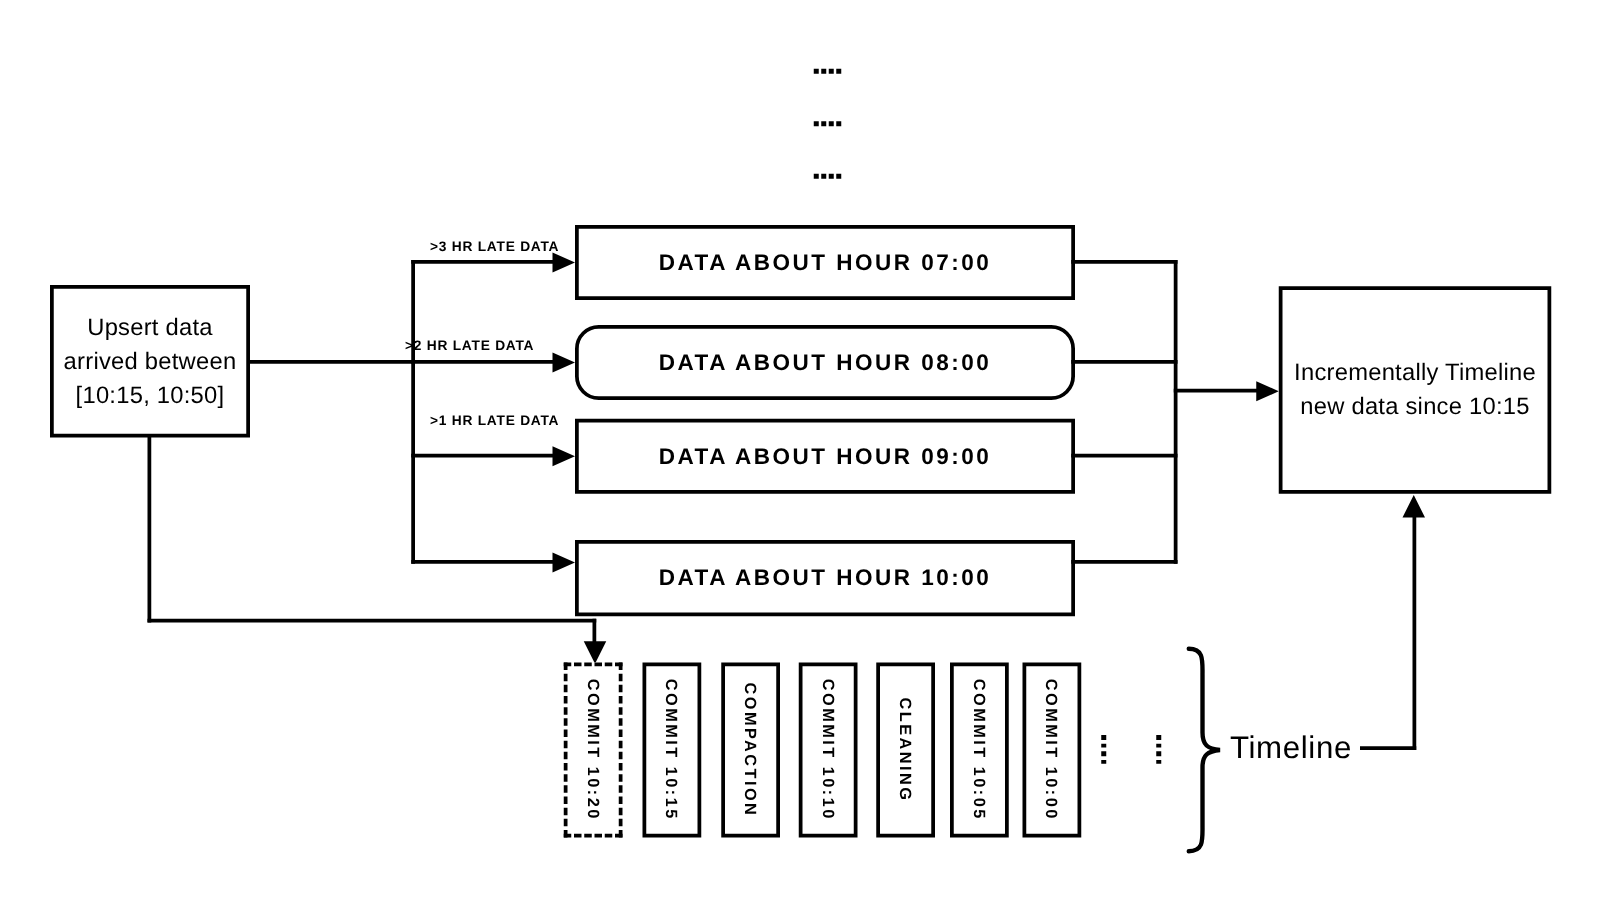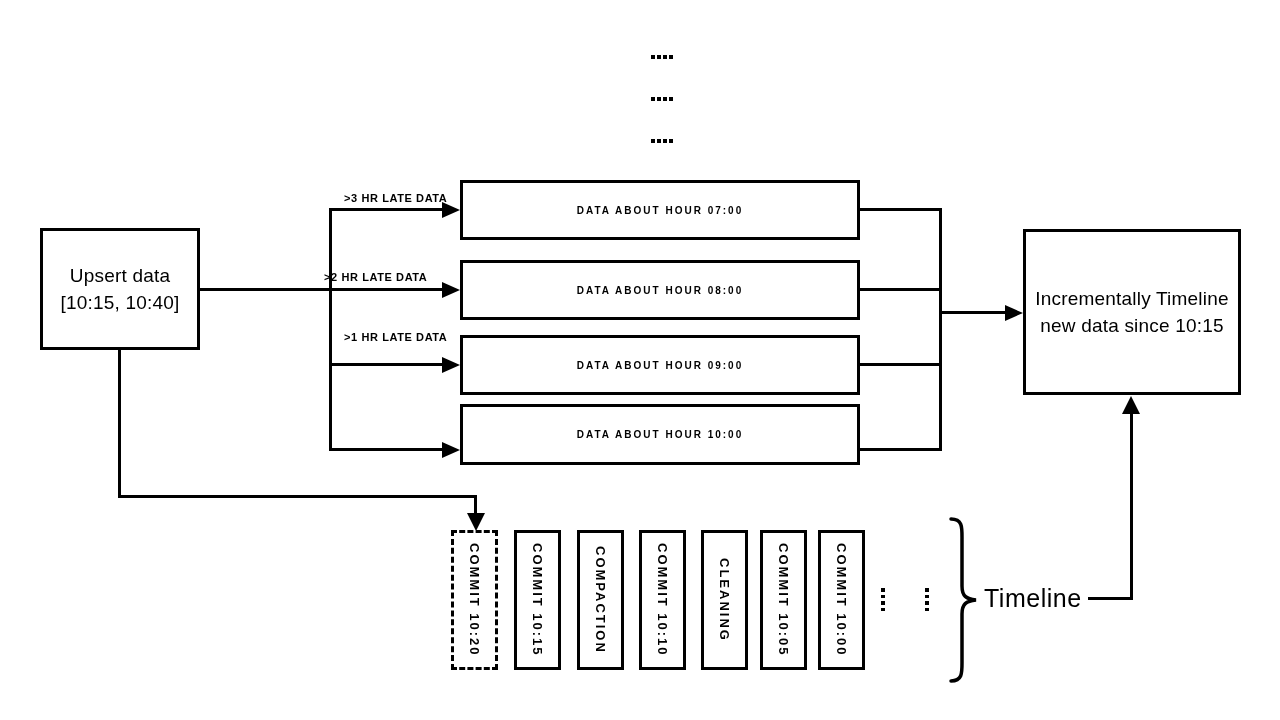--- a/index.html
+++ b/index.html
@@ -40,21 +40,21 @@
   }
   .prose { font-size: 19px; line-height: 27px; letter-spacing: 0.2px; }
 
   .databox {
     position: absolute;
     left: 460px; width: 400px;
     border: 3px solid #000; background: #fff;
     display: flex; align-items: center; justify-content: center;
   }
   .databox span {
-    font-weight: bold; font-size: 10px; letter-spacing: 2px; white-space: nowrap;
+    font-weight: bold; font-size: 18px; letter-spacing: 2px; white-space: nowrap;
   }
 
   .late-lbl {
     position: absolute;
     font-weight: bold; font-size: 11px; letter-spacing: 0.6px; white-space: nowrap;
   }
 
   
   .tlbox {
     position: absolute;
@@ -96,21 +96,22 @@
     </div>
   <div class="dots-row" style="left:651px; top:139px;">
       <i></i>
       <i></i>
       <i></i>
       <i></i>
     </div>
 
   <div class="node prose" style="left:40px; top:228px; width:160px; height:122px;">
     <div>Upsert data</div>
-    <div>[10:15, 10:40]</div>
+    <div>arrived between</div>
+    <div>[10:15, 10:50]</div>
   </div>
 
   <div class="hline" style="left:198px; top:288px; width:132px;"></div>
   <div class="vline" style="left:329px; top:208px; height:243px;"></div>
 
   <div class="hline" style="left:329px; top:208px; width:115px;"></div>
   <div class="arr-r" style="left:442px; top:202px;"></div>
 
   <div class="hline" style="left:329px; top:288px; width:115px;"></div>
   <div class="arr-r" style="left:442px; top:282px;"></div>
@@ -121,27 +122,27 @@
   <div class="hline" style="left:329px; top:448px; width:115px;"></div>
   <div class="arr-r" style="left:442px; top:442px;"></div>
 
   <div class="late-lbl" style="left:344px; top:192px;">&gt;3 HR LATE DATA</div>
   <div class="late-lbl" style="left:324px; top:271px;">&gt;2 HR LATE DATA</div>
   <div class="late-lbl" style="left:344px; top:331px;">&gt;1 HR LATE DATA</div>
 
   <div class="databox" style="top:180px; height:60px;">
     <span>DATA ABOUT HOUR 07:00</span>
   </div>
-  <div class="databox" style="top:260px; height:60px;">
+  <div class="databox" style="top:260px; height:60px;border-radius:19px;">
     <span>DATA ABOUT HOUR 08:00</span>
   </div>
   <div class="databox" style="top:335px; height:60px;">
     <span>DATA ABOUT HOUR 09:00</span>
   </div>
-  <div class="databox" style="top:404px; height:61px;">
+  <div class="databox" style="top:432px; height:61px;">
     <span>DATA ABOUT HOUR 10:00</span>
   </div>
 
   <div class="hline" style="left:857px; top:208px; width:85px;"></div>
   <div class="hline" style="left:857px; top:288px; width:85px;"></div>
   <div class="hline" style="left:857px; top:363px; width:85px;"></div>
   <div class="hline" style="left:857px; top:448px; width:85px;"></div>
   <div class="vline" style="left:939px; top:208px; height:243px;"></div>
 
   <div class="hline" style="left:939px; top:311px; width:68px;"></div>

